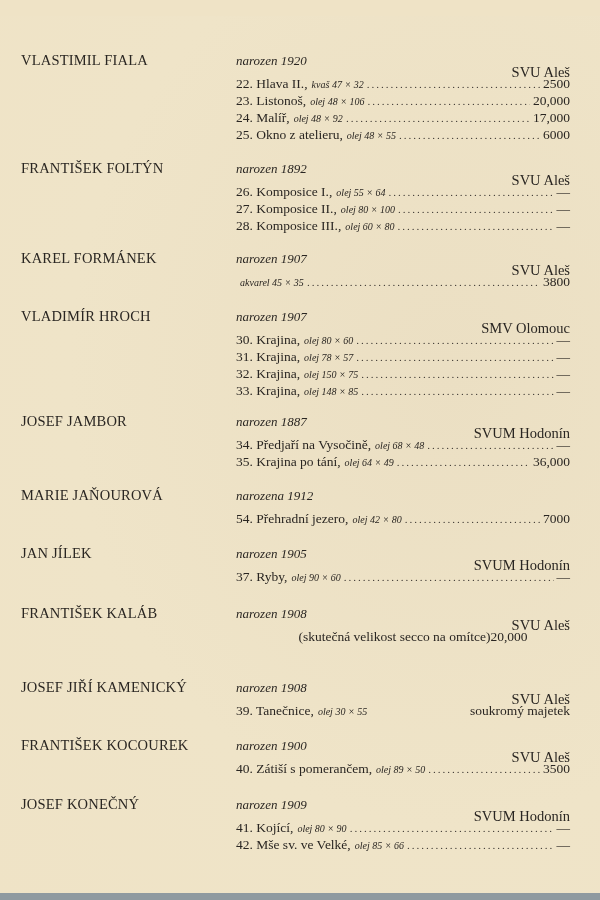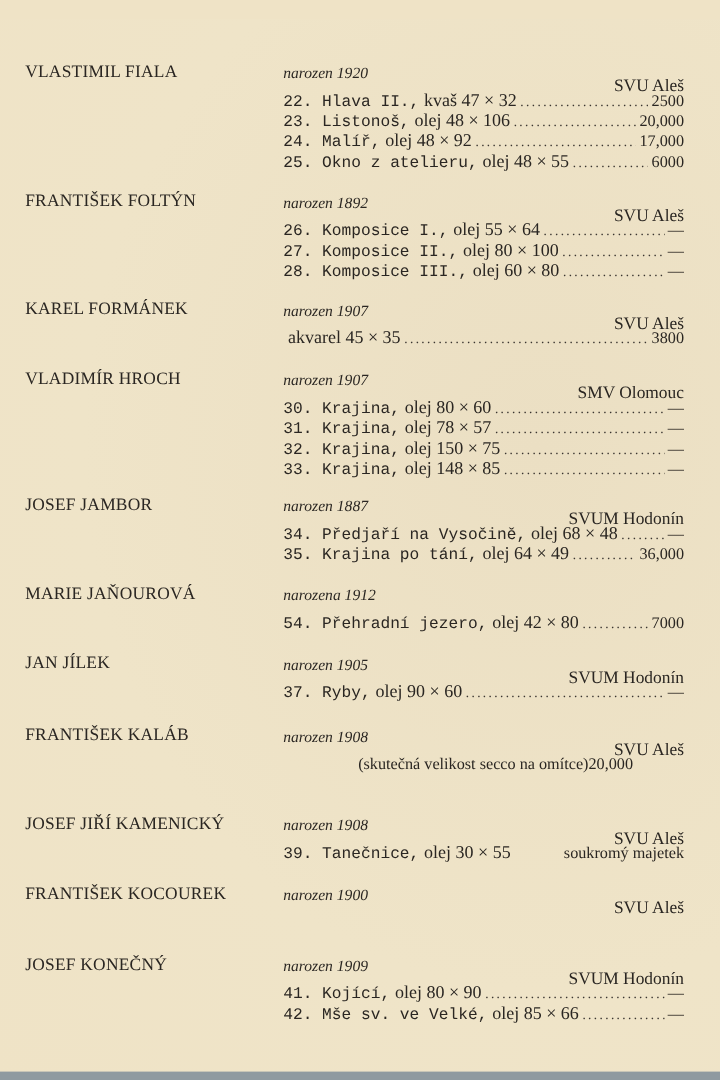--- a/index.html
+++ b/index.html
@@ -27,22 +27,22 @@
   }
   .head { position: relative; height: 18px; font-size: 14px; }
   .born { font-style: italic; font-size: 13px; position: absolute; left: 0; top: 1px; }
   .born .year { font-style: italic; }
   .org { position: absolute; right: 0; top: 0; font-size: 14.5px; margin-top: 12px; }
   .works { margin-top: 6px; }
   .work {
     display: flex; align-items: baseline; height: 17px; font-size: 13.5px;
     white-space: nowrap;
   }
-  .work .t { flex: 0 0 auto; font-family: Liberation Mono, monospace; }
-  .work .m { font-size: 15px; margin-left: 4px; flex: 0 0 auto; }
+  .work .t { flex: 0 0 auto; }
+  .work .m { font-style: italic; font-size: 10px; margin-left: 4px; flex: 0 0 auto; }
   .work .dots {
     flex: 1 1 auto; overflow: hidden; margin: 0 3px;
     color: #3a3530; letter-spacing: 2px; font-size: 11px;
   }
   .work .dots::before {
     content: "....................................................................................................";
   }
   .work .p { flex: 0 0 auto; text-align: right; min-width: 10px; }
   .work.nodots .dots::before { content: ""; }
   .work2 { font-size: 13.5px; height: 17px; display: flex; justify-content: center; padding-left: 20px; }
@@ -265,20 +265,28 @@
     </div>
   </div>
 
   <div class="entry" style="top:721px">
     <div class="artist">FRANTIŠEK KOCOUREK</div>
     <div class="info">
       <div class="head">
         <span class="born"><span>narozen</span> <span class="year">1900</span></span>
         <span class="org">SVU Aleš</span>
       </div>
+      <div class="works">
+        <div class="work">
+            <span class="t">40. Zátiší s pomerančem,</span>
+            <span class="m">olej 89 × 50</span>
+            <span class="dots"></span>
+            <span class="p">3500</span>
+          </div>
+      </div>
     </div>
   </div>
 
   <div class="entry" style="top:780px">
     <div class="artist">JOSEF KONEČNÝ</div>
     <div class="info">
       <div class="head">
         <span class="born"><span>narozen</span> <span class="year">1909</span></span>
         <span class="org">SVUM Hodonín</span>
       </div>

